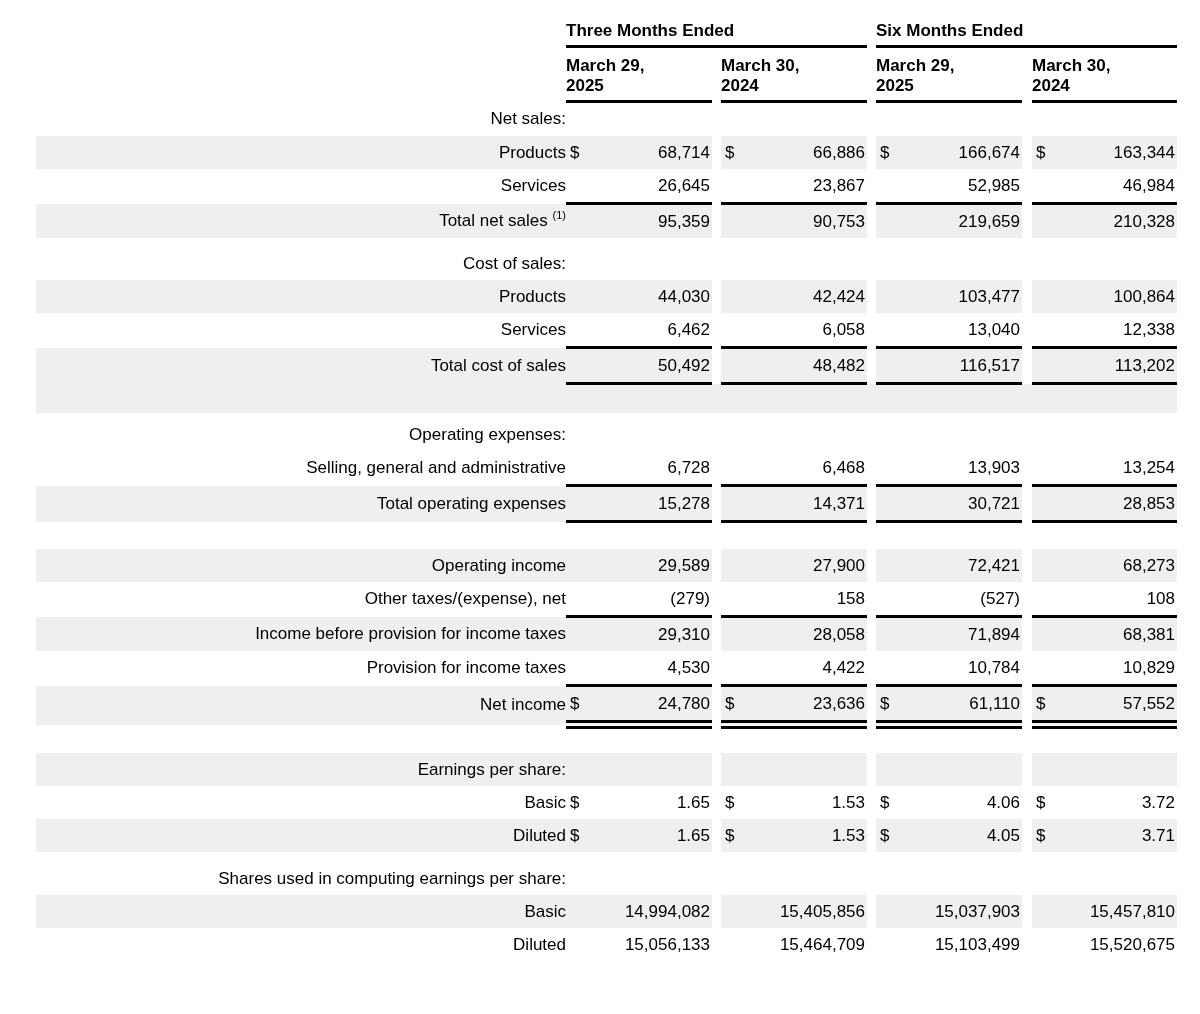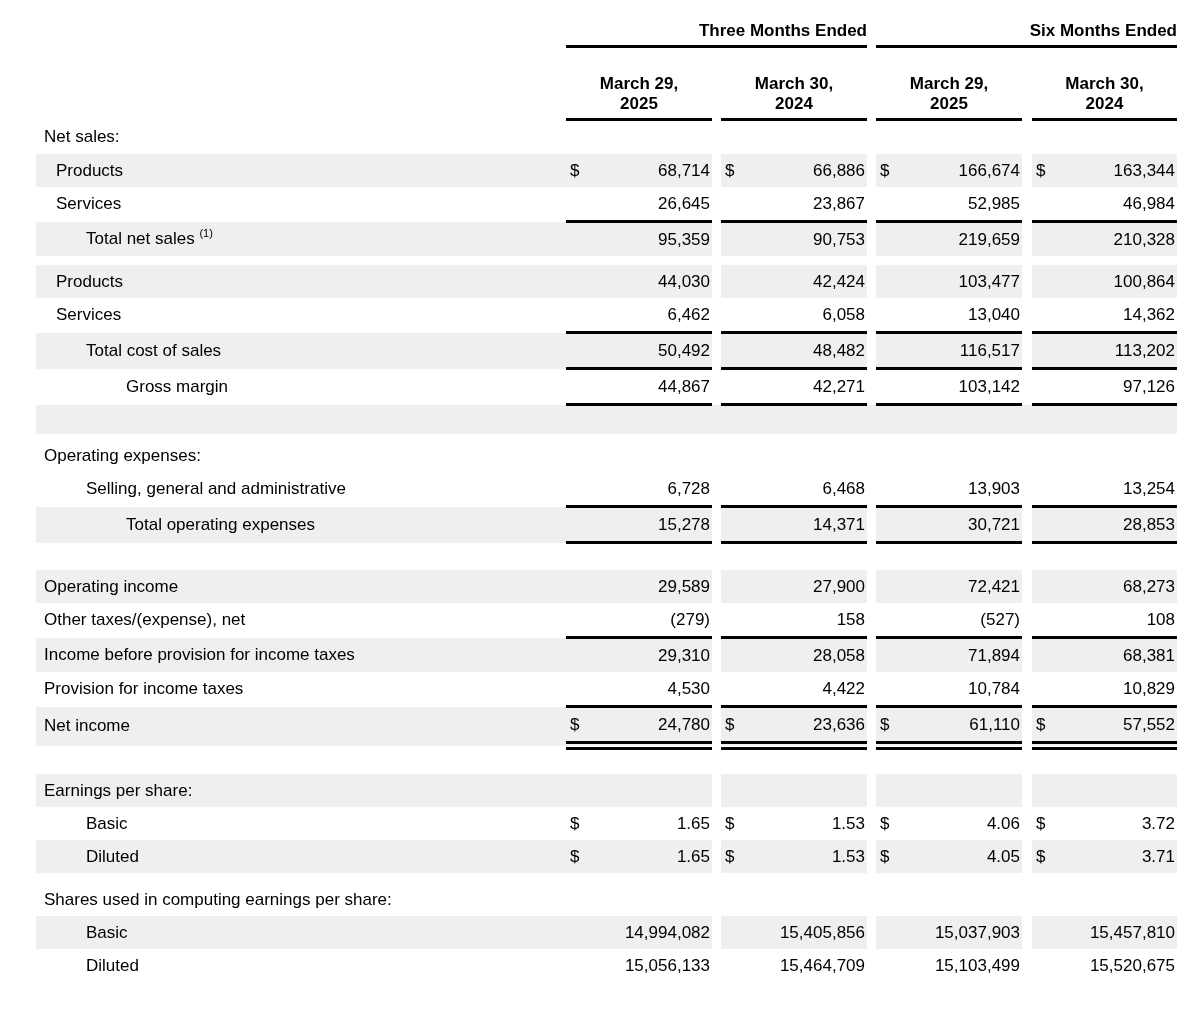--- a/index.html
+++ b/index.html
@@ -11,27 +11,27 @@
   table{border-collapse:collapse;table-layout:fixed;width:1141px;margin:12px 0 0 36px}
   td{height:33px;padding:0;vertical-align:middle;white-space:nowrap}
   col.c-label{width:530px}
   col.c-d{width:22px}
   col.c-v{width:124px}
   col.c-v4{width:123px}
   col.c-g{width:9px}
   col.c-g2{width:10px}
 
   
-  tr.h1 td{height:29px;font-weight:bold;text-align:right;vertical-align:bottom;padding-bottom:4px}
+  tr.h1 td{height:29px;font-weight:bold;text-align:left;vertical-align:bottom;padding-bottom:4px}
   td.grp{border-bottom:3px solid #000}
-  tr.h2 td{height:49px;font-weight:bold;text-align:center;line-height:1.15;padding-top:21px}
+  tr.h2 td{height:49px;font-weight:bold;line-height:1.15;padding-top:3px}
   td.dt{border-bottom:3px solid #000}
 
   
-  td.lb{text-align:left}
+  td.lb{text-align:right}
   .in0{padding-left:8px}
   .in1{padding-left:20px}
   .in2{padding-left:50px}
   .in3{padding-left:90px}
   td.dc{text-align:left;padding-left:4px}
   td.vc{text-align:right;padding-right:2px}
 
   tr.sh td{background:#efefef}
   tr.sh td.gp{background:#ffffff}
 
@@ -142,20 +142,34 @@
           <td class="gp"></td>
           <td class="dc"></td>
           <td class="vc">219,659</td>
           <td class="gp"></td>
           <td class="dc"></td>
           <td class="vc">210,328</td>
         </tr>
         <tr>
           <td colspan="12" class="sp" style="height: 9px;"></td>
         </tr>
+        <tr>
+          <td class="lb in0"><span>Cost of sales:</span></td>
+          <td class="dc"></td>
+          <td class="vc"></td>
+          <td class="gp"></td>
+          <td class="dc"></td>
+          <td class="vc"></td>
+          <td class="gp"></td>
+          <td class="dc"></td>
+          <td class="vc"></td>
+          <td class="gp"></td>
+          <td class="dc"></td>
+          <td class="vc"></td>
+        </tr>
         <tr class="sh">
           <td class="lb in1"><span>Products</span></td>
           <td class="dc"></td>
           <td class="vc">44,030</td>
           <td class="gp"></td>
           <td class="dc"></td>
           <td class="vc">42,424</td>
           <td class="gp"></td>
           <td class="dc"></td>
           <td class="vc">103,477</td>
@@ -168,49 +182,35 @@
           <td class="dc ru"></td>
           <td class="vc ru">6,462</td>
           <td class="gp"></td>
           <td class="dc ru"></td>
           <td class="vc ru">6,058</td>
           <td class="gp"></td>
           <td class="dc ru"></td>
           <td class="vc ru">13,040</td>
           <td class="gp"></td>
           <td class="dc ru"></td>
-          <td class="vc ru">14,362</td>
+          <td class="vc ru">12,338</td>
         </tr>
         <tr class="sh">
           <td class="lb in2"><span>Total cost of sales</span></td>
           <td class="dc ru"></td>
           <td class="vc ru">50,492</td>
           <td class="gp"></td>
           <td class="dc ru"></td>
           <td class="vc ru">48,482</td>
           <td class="gp"></td>
           <td class="dc ru"></td>
           <td class="vc ru">116,517</td>
           <td class="gp"></td>
           <td class="dc ru"></td>
           <td class="vc ru">113,202</td>
-        </tr>
-        <tr>
-          <td class="lb in3"><span>Gross margin</span></td>
-          <td class="dc ru"></td>
-          <td class="vc ru">44,867</td>
-          <td class="gp"></td>
-          <td class="dc ru"></td>
-          <td class="vc ru">42,271</td>
-          <td class="gp"></td>
-          <td class="dc ru"></td>
-          <td class="vc ru">103,142</td>
-          <td class="gp"></td>
-          <td class="dc ru"></td>
-          <td class="vc ru">97,126</td>
         </tr>
         <tr class="sh">
           <td colspan="12" class="sp" style="height: 28px;"></td>
         </tr>
         <tr>
           <td colspan="12" class="sp" style="height: 5px;"></td>
         </tr>
         <tr>
           <td class="lb in0"><span>Operating expenses:</span></td>
           <td class="dc"></td>

